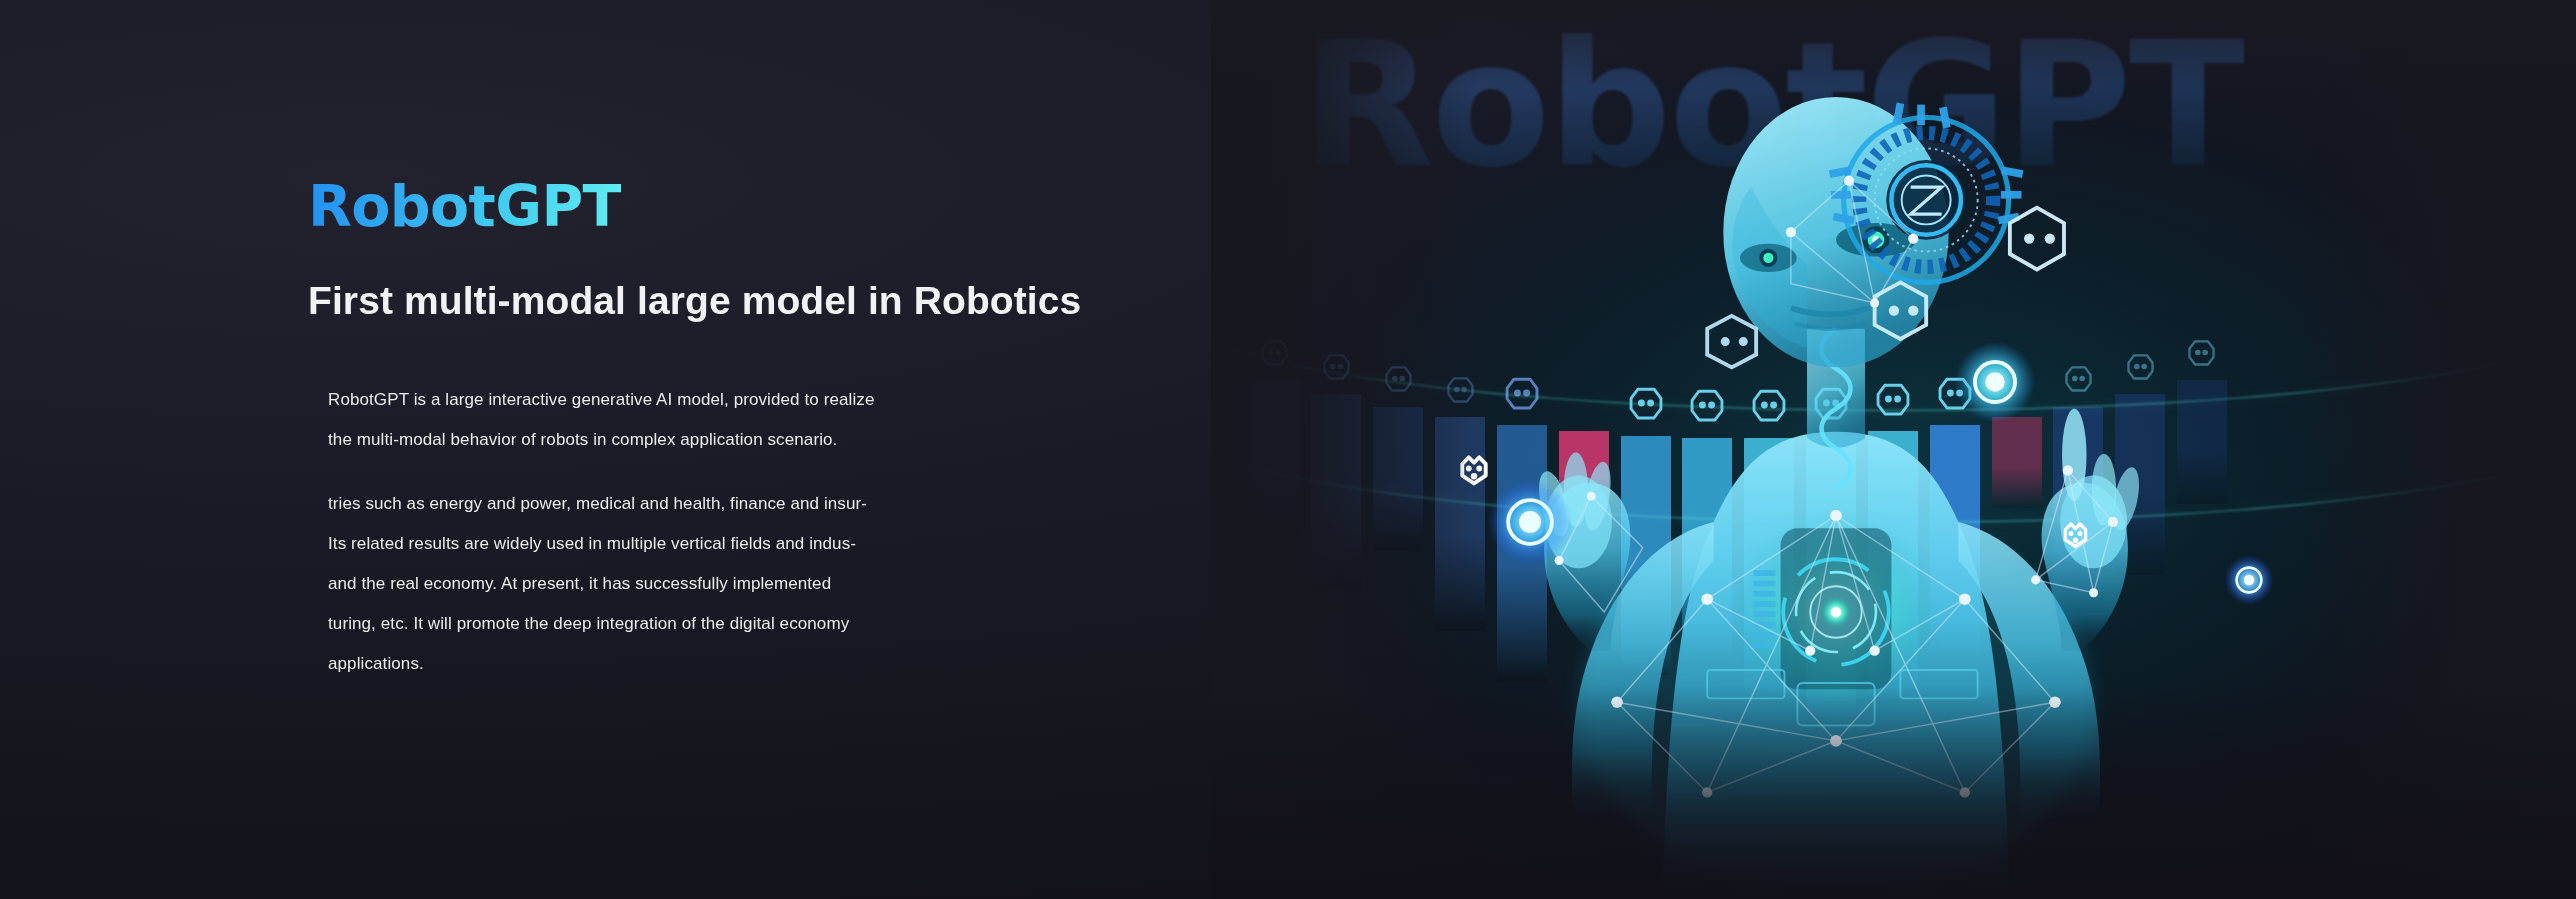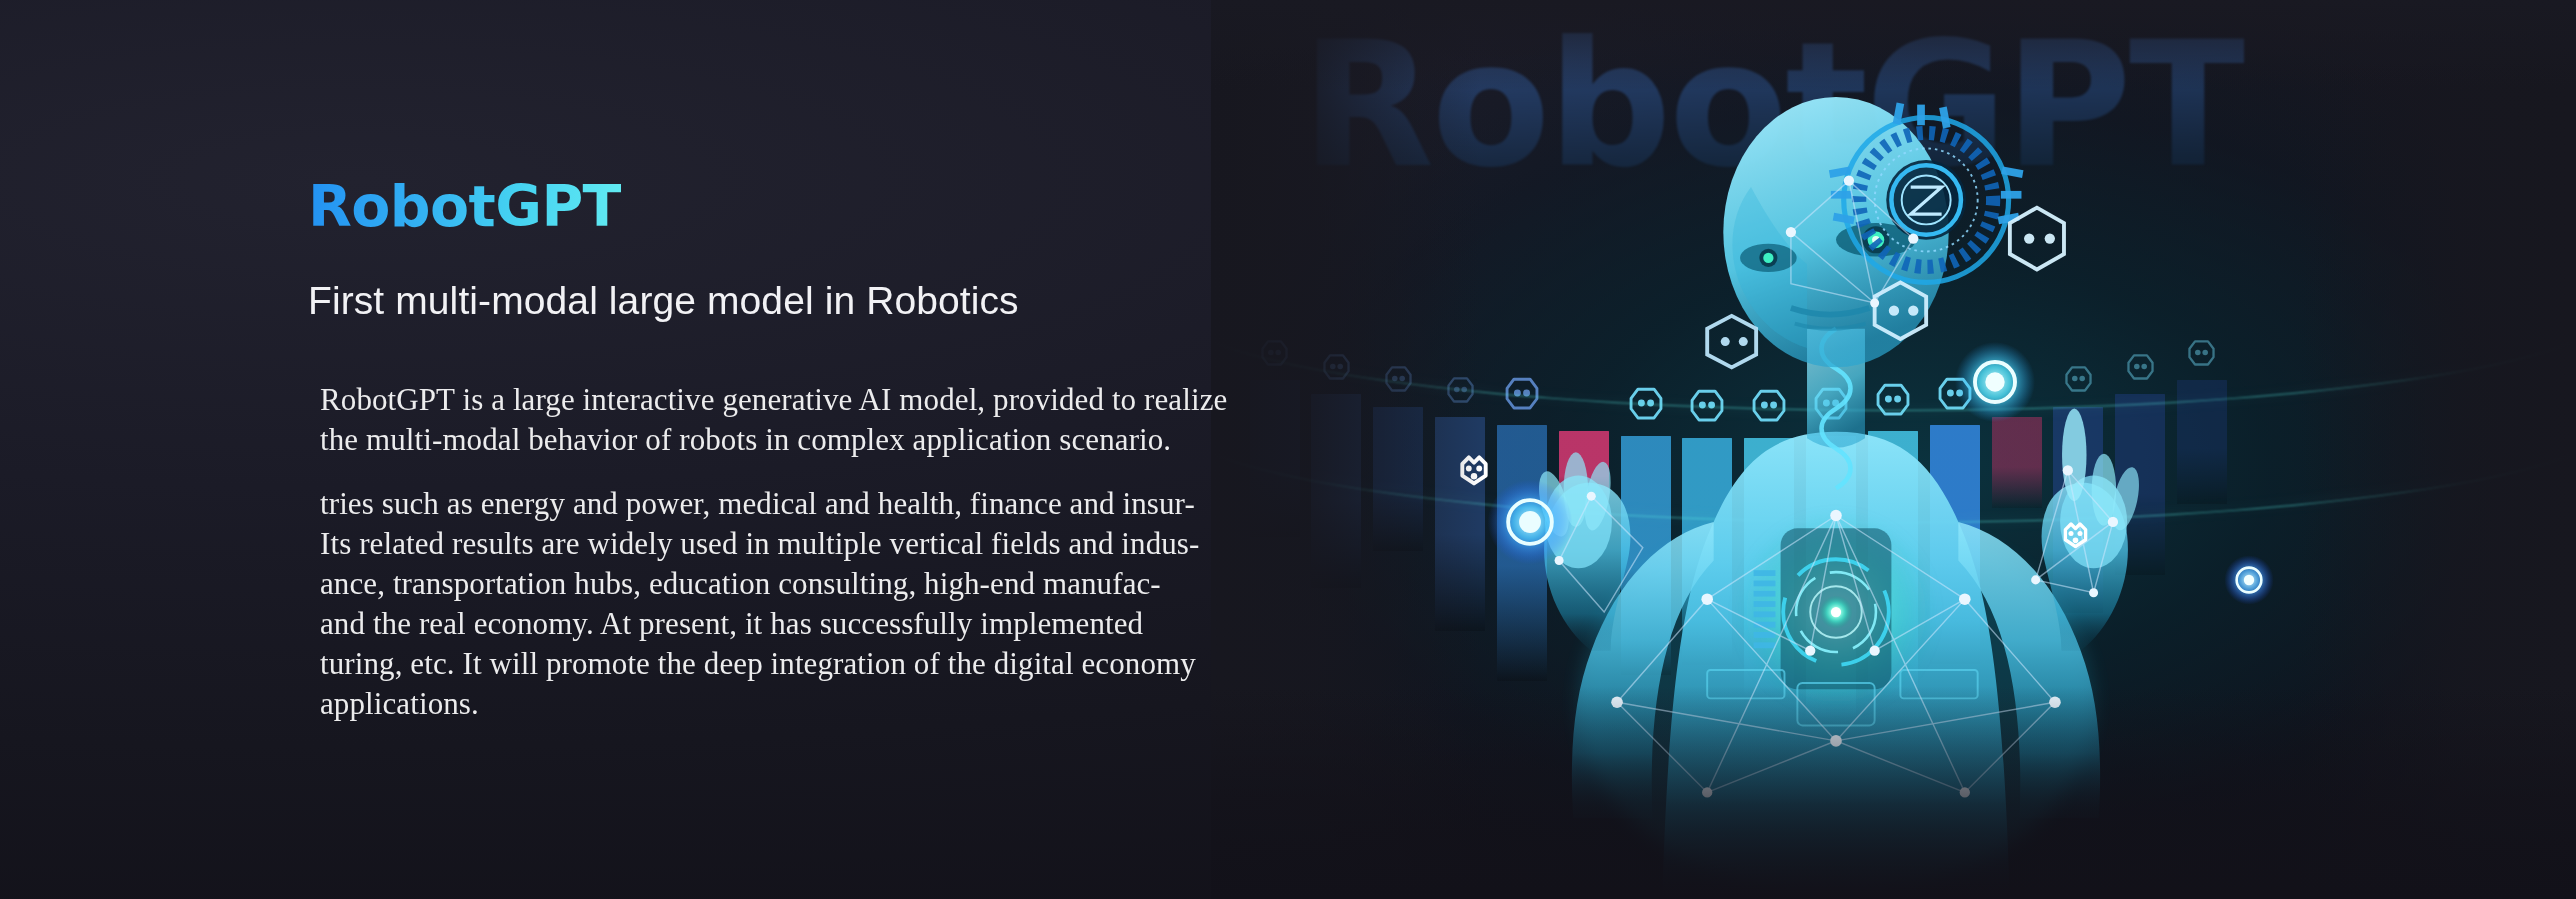--- a/index.html
+++ b/index.html
@@ -85,28 +85,27 @@
     position:absolute; left:308px; top:173px;
     font-size:57px; font-weight:700; letter-spacing:-0.6px;
     font-family:"DejaVu Sans", sans-serif;
     background:linear-gradient(95deg,#2391f2 0%,#34b3f3 38%,#45d2f1 66%,#62ebf2 100%);
     -webkit-background-clip:text; background-clip:text;
     -webkit-text-fill-color:transparent; color:transparent;
     white-space:nowrap;
   }
   .subtitle{
     position:absolute; left:308px; top:279px;
-    font-size:39px; font-weight:400; color:#f2f2f5;
+    font-size:39px; font-weight:700; color:#f2f2f5;
     letter-spacing:0.1px; white-space:nowrap;
   }
   .para{
-    position:absolute; left:320px; width:908px;
-    font-size:31px; line-height:40px; color:#ececed;
+    position:absolute; left:328px; width:908px;
+    font-size:17px; line-height:40px; color:#ececed;
     letter-spacing:0.1px;
-    font-family:Liberation Serif, serif;
   }
   .para.p1{ top:380px; }
   .para.p2{ top:484px; }
   .para .ln{ display:block; white-space:nowrap; }
 </style>
 </head>
 <body>
 
 <div id="hero">
 
@@ -448,21 +447,20 @@
   <div class="panel">
     <div class="brand">RobotGPT</div>
     <div class="subtitle">First multi-modal large model in Robotics</div>
     <div class="para p1" id="para1">
         <span class="ln">RobotGPT is a large interactive generative AI model, provided to realize</span>
         <span class="ln">the multi-modal behavior of robots in complex application scenario.</span>
       </div>
     <div class="para p2" id="para2">
         <span class="ln">tries such as energy and power, medical and health, finance and insur-</span>
         <span class="ln">Its related results are widely used in multiple vertical fields and indus-</span>
-        <span class="ln">ance, transportation hubs, education consulting, high-end manufac-</span>
         <span class="ln">and the real economy. At present, it has successfully implemented</span>
         <span class="ln">turing, etc. It will promote the deep integration of the digital economy</span>
         <span class="ln">applications.</span>
       </div>
   </div>
 
 </div>
 
 
 </body></html>

